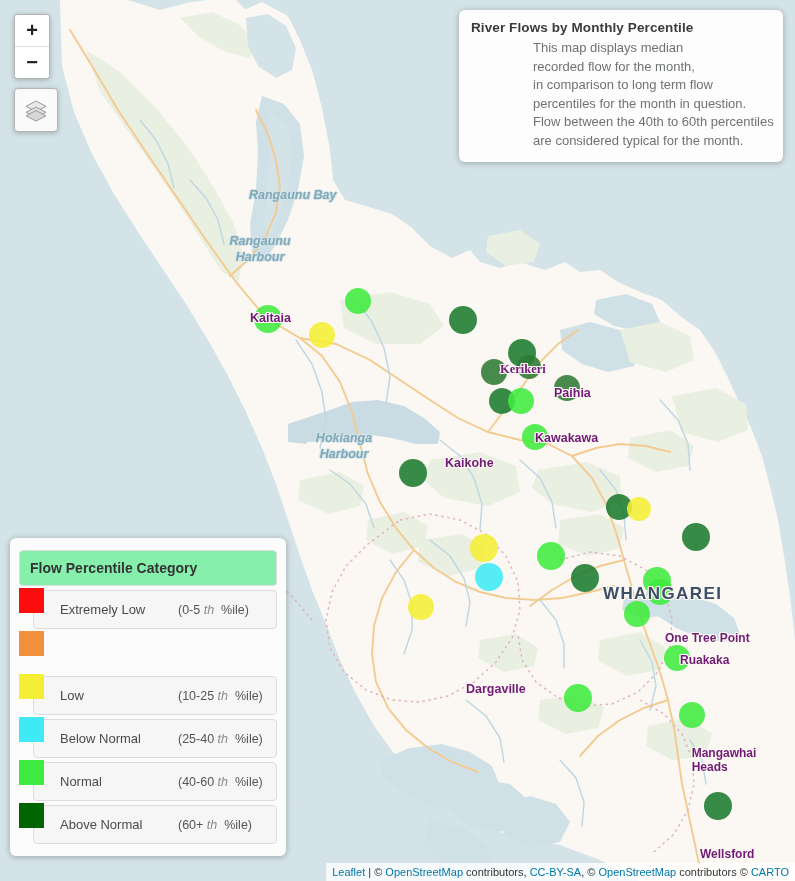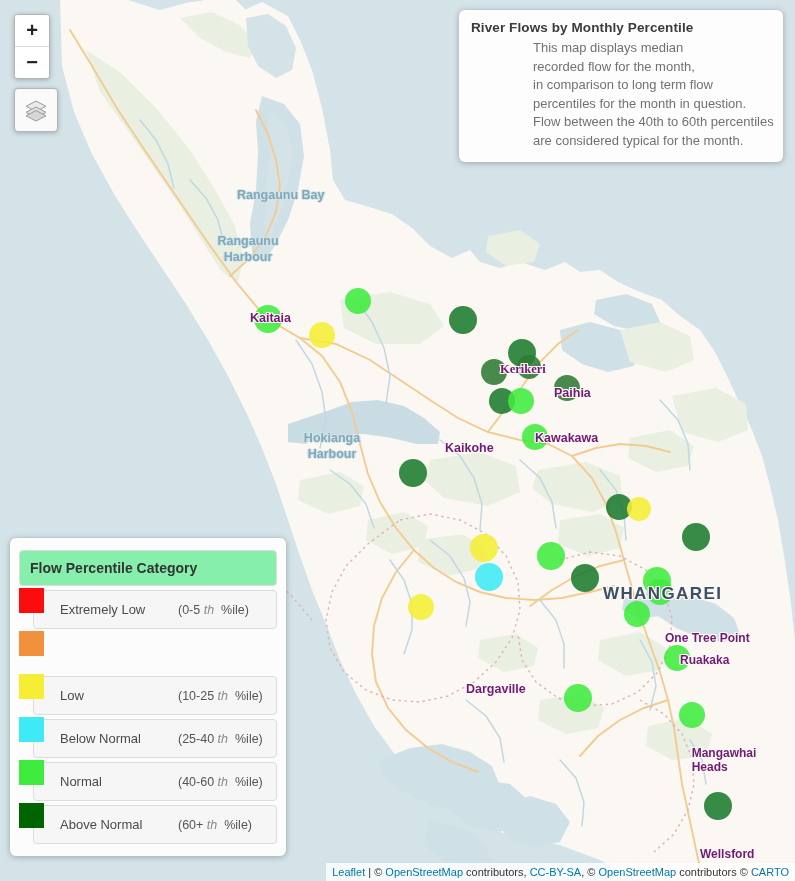--- a/index.html
+++ b/index.html
@@ -57,22 +57,22 @@
   .marker{position:absolute;border-radius:50%;opacity:.88;z-index:20;cursor:pointer;}
 
   
   .plabel{position:absolute;z-index:25;color:#701a75;white-space:nowrap;
           pointer-events:none;
           text-shadow:-1.3px 0 #fbf8f3,1.3px 0 #fbf8f3,0 -1.3px #fbf8f3,0 1.3px #fbf8f3,
                       -1px -1px #fbf8f3,1px -1px #fbf8f3,-1px 1px #fbf8f3,1px 1px #fbf8f3;}
   .plabel.city{font-size:12.5px;font-weight:bold;}
   .plabel.big{font-size:17px;font-weight:bold;letter-spacing:1.4px;color:#3d4f66;}
   .plabel.town{font-size:12px;font-weight:bold;}
-  .plabel.water{font-size:12.5px;font-weight:bold;color:#7fa8b8;
-                text-shadow:-1.2px 0 #d4e3e8,1.2px 0 #d4e3e8,0 -1.2px #d4e3e8,0 1.2px #d4e3e8;}
+  .plabel.water{font-size:12.5px;font-style:italic;font-weight:bold;color:#7fa8b8;
+                text-shadow:-1.2px 0 #d4e3e8,1.2px 0 #d4e3e8,0 -1.2px #d4e3e8,0 1.2px #d4e3e8;margin-left:12px;}
   .plabel.water.two{text-align:center;line-height:16px;}
 
   
   .attrib{position:absolute;right:0;bottom:0;height:18px;line-height:18px;
           background:rgba(255,255,255,.82);font-size:11px;color:#333;
           padding:0 6px;z-index:38;white-space:nowrap;}
   .attrib a{color:#0078a8;text-decoration:none;cursor:pointer;}
 </style>
 </head>
 <body>
@@ -217,21 +217,21 @@
 
   <div id="place-labels">
       <div class="plabel water" style="left: 237px; top: 188px;">Rangaunu Bay</div>
       <div class="plabel water two" style="left: 248px; top: 233px; transform: translateX(-50%);">
         <div>Rangaunu</div>
         <div>Harbour</div>
       </div>
       <div class="plabel city" style="left: 250px; top: 311px;">Kaitaia</div>
       <div class="plabel city" style="left: 500px; top: 362px; font-family: Liberation Serif, serif;">Kerikeri</div>
       <div class="plabel city" style="left: 554px; top: 386px;">Paihia</div>
-      <div class="plabel city" style="left: 445px; top: 441px;">Kaikohe</div>
+      <div class="plabel city" style="left: 445px; top: 456px;">Kaikohe</div>
       <div class="plabel city" style="left: 535px; top: 431px;">Kawakawa</div>
       <div class="plabel water two" style="left: 332px; top: 430px; transform: translateX(-50%);">
         <div>Hokianga</div>
         <div>Harbour</div>
       </div>
       <div class="plabel big" style="left: 603px; top: 584px;">WHANGAREI</div>
       <div class="plabel town" style="left: 665px; top: 631px;">One Tree Point</div>
       <div class="plabel town" style="left: 680px; top: 653px;">Ruakaka</div>
       <div class="plabel city" style="left: 466px; top: 682px;">Dargaville</div>
       <div class="plabel town two" style="left: 724px; top: 746px; transform: translateX(-50%);">

